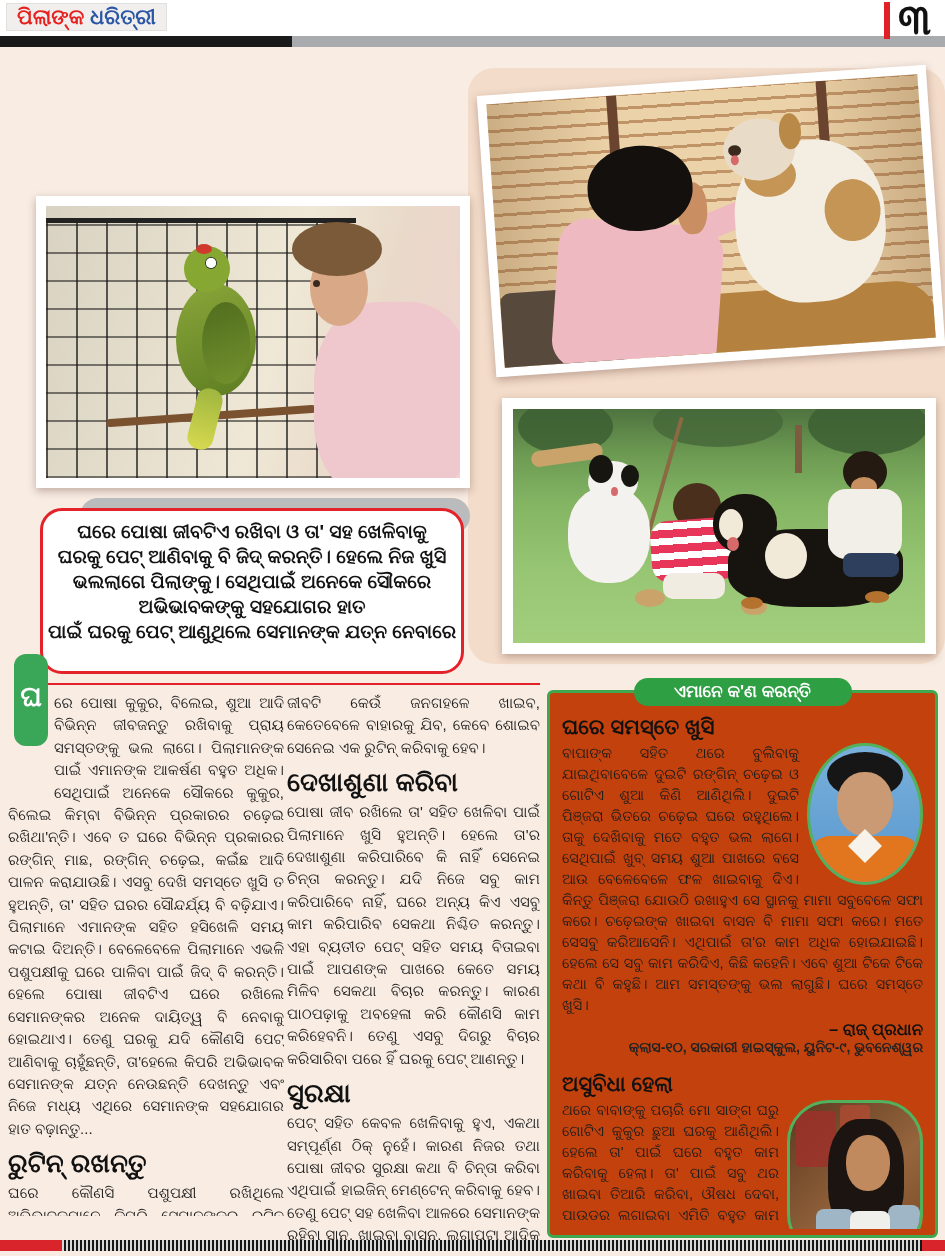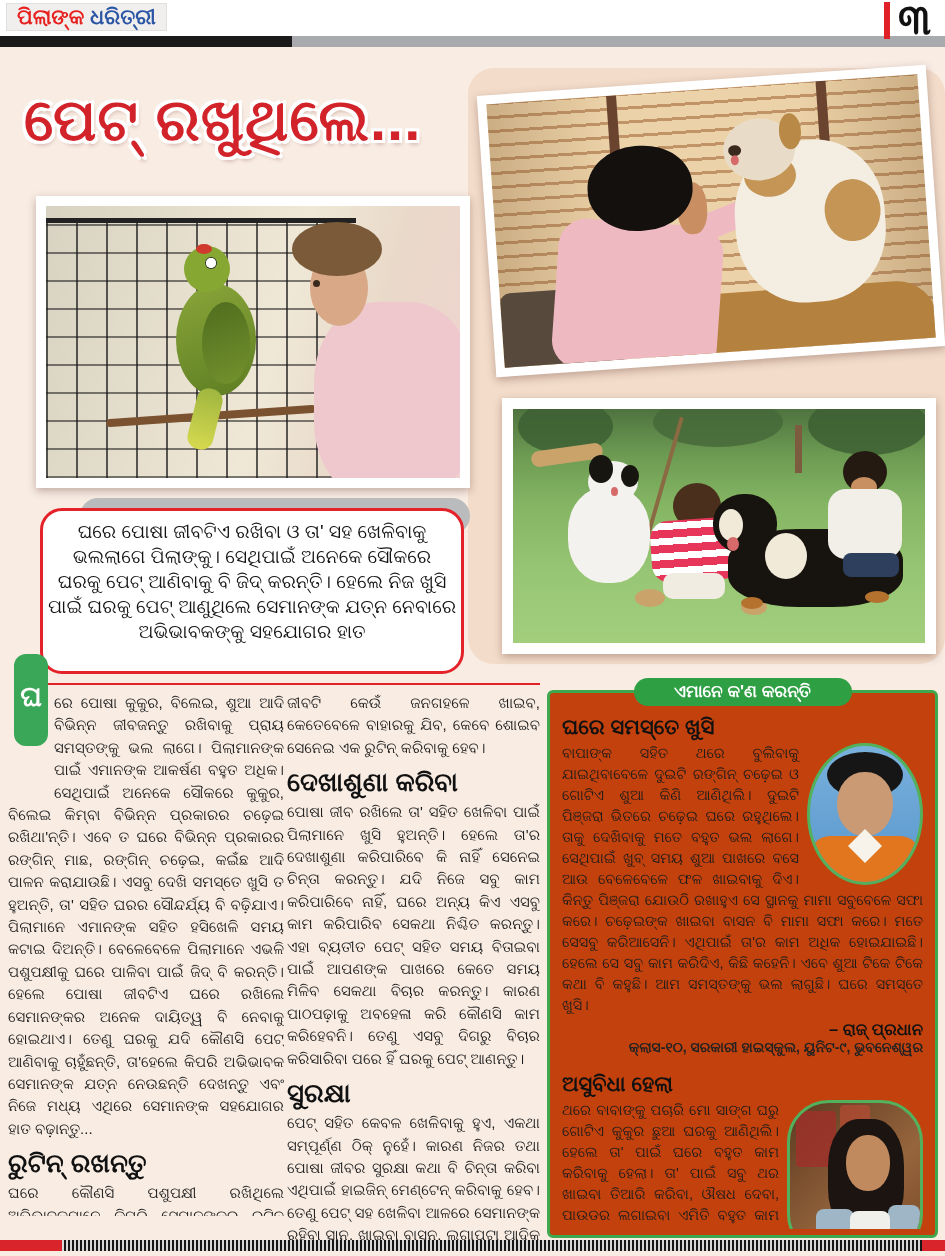--- a/index.html
+++ b/index.html
@@ -35,21 +35,21 @@
   .dog-scene{inset:9px;background:
      linear-gradient(90deg,rgba(120,80,40,.28),rgba(120,80,40,0) 28%,rgba(120,80,40,0) 72%,rgba(120,80,40,.28)),
      repeating-linear-gradient(0deg,#ecd2a8 0 11px,#c19468 11px 14px);}
   .grass-photo{left:502px;top:398px;width:434px;height:256px;}
   .grass-scene{inset:11px;background:linear-gradient(180deg,#4f7340 0px,#6c9a52 45px,#84b563 95px,#96c573 160px,#a3cf7d 100%);}
   .blob{position:absolute;}
 
   
   .intro-shadow{left:80px;top:498px;width:390px;height:36px;background:#b9bbbd;border-radius:18px;}
   .intro-box{left:40px;top:508px;width:418px;height:152px;background:#fff;border:3px solid #e42229;border-radius:22px;
-             padding-top:8px;text-align:center;font-size:19px;line-height:25px;color:#131313;font-weight:normal;}
+             padding-top:8px;text-align:center;font-size:19px;line-height:25px;color:#131313;font-weight:bold;}
 
   
   .red-rule{left:46px;top:683px;width:494px;height:2px;background:#e02128;}
   .dropcap-box{left:14px;top:654px;width:34px;height:92px;background:#3aa657;border-radius:12px;
                color:#fff;font-size:28px;font-weight:bold;text-align:center;line-height:86px;}
   .col{font-size:15px;line-height:22.4px;text-align:justify;color:#1c1c1c;overflow:hidden;}
   .col1{left:8px;top:692px;width:276px;height:524px;}
   .col2{left:287px;top:692px;width:253px;height:548px;}
   .dropcap-spacer{float:left;width:46px;height:94px;}
   .col p{margin:0 0 2px 0;}
@@ -86,21 +86,20 @@
     <span class="mh-red">ପିଲାଙ୍କ</span>
     <span class="mh-blue">ଧରିତ୍ରୀ</span>
   </div>
   <div class="abs bar-black"></div>
   <div class="abs bar-gray"></div>
   <div class="abs red-tick"></div>
   <div class="abs page-num">୩</div>
 
   <div class="abs panel"></div>
 
-  <h1 class="abs headline" style="margin:0">ପେଟ୍ ରଖୁଥିଲେ...</h1>
 
   <div class="abs photo dog-photo">
     <div class="scene dog-scene">
       <div class="blob" style="left:120px;top:0;width:10px;height:205px;background:#6b4430;"></div>
       <div class="blob" style="left:330px;top:0;width:10px;height:240px;background:#6b4430;"></div>
       <div class="blob" style="left:0;top:190px;width:120px;height:85px;background:#57493c;border-radius:10px;"></div>
       <div class="blob" style="left:150px;top:205px;width:285px;height:70px;background:#b5813f;border-radius:40px 40px 0 0;"></div>
       <div class="blob" style="left:55px;top:128px;width:165px;height:150px;background:#efb9c2;border-radius:28px;transform:rotate(8deg);"></div>
       <div class="blob" style="left:195px;top:115px;width:95px;height:26px;background:#efb9c2;border-radius:13px;transform:rotate(-18deg);"></div>
       <div class="blob" style="left:183px;top:92px;width:30px;height:52px;background:#c98f63;border-radius:45%;"></div>
@@ -161,24 +160,24 @@
       <div class="blob" style="left:330px;top:42px;width:44px;height:42px;background:#241a12;border-radius:50%;"></div>
       <div class="blob" style="left:338px;top:68px;width:26px;height:20px;background:#c89060;border-radius:50%;"></div>
       <div class="blob" style="left:315px;top:80px;width:74px;height:70px;background:#f1efe8;border-radius:18px;"></div>
       <div class="blob" style="left:330px;top:144px;width:56px;height:24px;background:#2e3f5e;border-radius:8px;"></div>
     </div>
   </div>
 
   <div class="abs intro-shadow"></div>
   <div class="abs intro-box">
     <div>ଘରେ ପୋଷା ଜୀବଟିଏ ରଖିବା ଓ ତା' ସହ ଖେଳିବାକୁ</div>
+    <div>ଘରକୁ ପେଟ୍ ଆଣିବାକୁ ବି ଜିଦ୍ କରନ୍ତି। ହେଲେ ନିଜ ଖୁସି</div>
     <div>ଭଲଲାଗେ ପିଲାଙ୍କୁ। ସେଥିପାଇଁ ଅନେକେ ସୌକରେ</div>
-    <div>ଘରକୁ ପେଟ୍ ଆଣିବାକୁ ବି ଜିଦ୍ କରନ୍ତି। ହେଲେ ନିଜ ଖୁସି</div>
+    <div>ଅଭିଭାବକଙ୍କୁ ସହଯୋଗର ହାତ</div>
     <div>ପାଇଁ ଘରକୁ ପେଟ୍ ଆଣୁଥିଲେ ସେମାନଙ୍କ ଯତ୍ନ ନେବାରେ</div>
-    <div>ଅଭିଭାବକଙ୍କୁ ସହଯୋଗର ହାତ</div>
   </div>
 
   <div class="abs red-rule"></div>
   <div class="abs dropcap-box">ଘ</div>
 
   <div class="abs col col1">
     <div class="dropcap-spacer"></div>
     <p>ରେ ପୋଷା କୁକୁର, ବିଲେଇ, ଶୁଆ ଆଦି ବିଭିନ୍ନ ଜୀବଜନ୍ତୁ ରଖିବାକୁ ପ୍ରାୟ ସମସ୍ତଙ୍କୁ ଭଲ ଲାଗେ। ପିଲାମାନଙ୍କ ପାଇଁ ଏମାନଙ୍କ ଆକର୍ଷଣ ବହୁତ ଅଧିକ। ସେଥିପାଇଁ ଅନେକେ ସୌକରେ କୁକୁର, ବିଲେଇ କିମ୍ବା ବିଭିନ୍ନ ପ୍ରକାରର ଚଢ଼େଇ ରଖିଥା'ନ୍ତି। ଏବେ ତ ଘରେ ବିଭିନ୍ନ ପ୍ରକାରର ରଙ୍ଗିନ୍ ମାଛ, ରଙ୍ଗିନ୍ ଚଢ଼େଇ, କଇଁଛ ଆଦି ପାଳନ କରାଯାଉଛି। ଏସବୁ ଦେଖି ସମସ୍ତେ ଖୁସି ତ ହୁଅନ୍ତି, ତା' ସହିତ ଘରର ସୌନ୍ଦର୍ଯ୍ୟ ବି ବଢ଼ିଯାଏ। ପିଲାମାନେ ଏମାନଙ୍କ ସହିତ ହସିଖେଳି ସମୟ କଟାଇ ଦିଅନ୍ତି। ବେଳେବେଳେ ପିଲାମାନେ ଏଭଳି ପଶୁପକ୍ଷୀକୁ ଘରେ ପାଳିବା ପାଇଁ ଜିଦ୍ ବି କରନ୍ତି। ହେଲେ ପୋଷା ଜୀବଟିଏ ଘରେ ରଖିଲେ ସେମାନଙ୍କର ଅନେକ ଦାୟିତ୍ୱ ବି ନେବାକୁ ହୋଇଥାଏ। ତେଣୁ ଘରକୁ ଯଦି କୌଣସି ପେଟ୍ ଆଣିବାକୁ ଚାହୁଁଛନ୍ତି, ତା'ହେଲେ କିପରି ଅଭିଭାବକ ସେମାନଙ୍କ ଯତ୍ନ ନେଉଛନ୍ତି ଦେଖନ୍ତୁ ଏବଂ ନିଜେ ମଧ୍ୟ ଏଥିରେ ସେମାନଙ୍କ ସହଯୋଗର ହାତ ବଢ଼ାନ୍ତୁ...</p>
     <h2 class="sec-heading">ରୁଟିନ୍ ରଖନ୍ତୁ</h2>
     <p>ଘରେ କୌଣସି ପଶୁପକ୍ଷୀ ରଖିଥିଲେ ଅଭିଭାବକମାନେ କିପରି ସେମାନଙ୍କର ରୁଟିନ୍ ଭିତରେ ସବୁ କାମ କରୁଛନ୍ତି ଶିଖନ୍ତୁ। ଛାତ୍ରୀଛାତ୍ରମାନେ ନିଜ କାମକୁ ନିର୍ଦ୍ଦିଷ୍ଟ ସମୟରେ କରିବା ସହିତ ନିଜ ପେଟ୍‌ର କାମ ବି ମଟିରେ ମଟିରେ କରନ୍ତୁ। ଯେହେତୁ ସେମାନେ କଥାବାର୍ତ୍ତା କରିପାରନ୍ତି ନାହିଁ, ସେଥିପାଇଁ ସେମାନଙ୍କ ଖୁଆପିଆ ଓ ଅନ୍ୟାନ୍ୟ ସବୁ କାମ ଠିକ୍ ସମୟରେ କରାଇବା ଦରକାର। ଏହା ବ୍ୟତୀତ କେଉଁ ଜୀବଙ୍କୁ କ'ଣ ସବୁ କରିବାକୁ ଭଲଲାଗେ ସେକଥା ମଧ୍ୟ ଜାଣିବା ଦରକାର। କେତେକ ଅତ୍ୟଧିକ ଆଲୋକ କିମ୍ବା ଅଧିକ ଜନଗହଳି ପସନ୍ଦ କରନ୍ତି ନାହିଁ। ତେଣୁ ଘରେ ସେଥିପ୍ରତି ଦୃଷ୍ଟି ଦେବାକୁ ହେବ। ଯଦି ପିଞ୍ଜରାରେ ରଖୁଛନ୍ତି, ତେବେ ସେମାନଙ୍କୁ ଆରାମ ଲାଗିବା ଭଳି ସ୍ଥାନରେ ରଖିବାକୁ ହେବ। ଏସବୁ ଦୃଷ୍ଟିରୁ ବିଚାର କରି ଦେଖିଲେ ପୋଷା</p>

